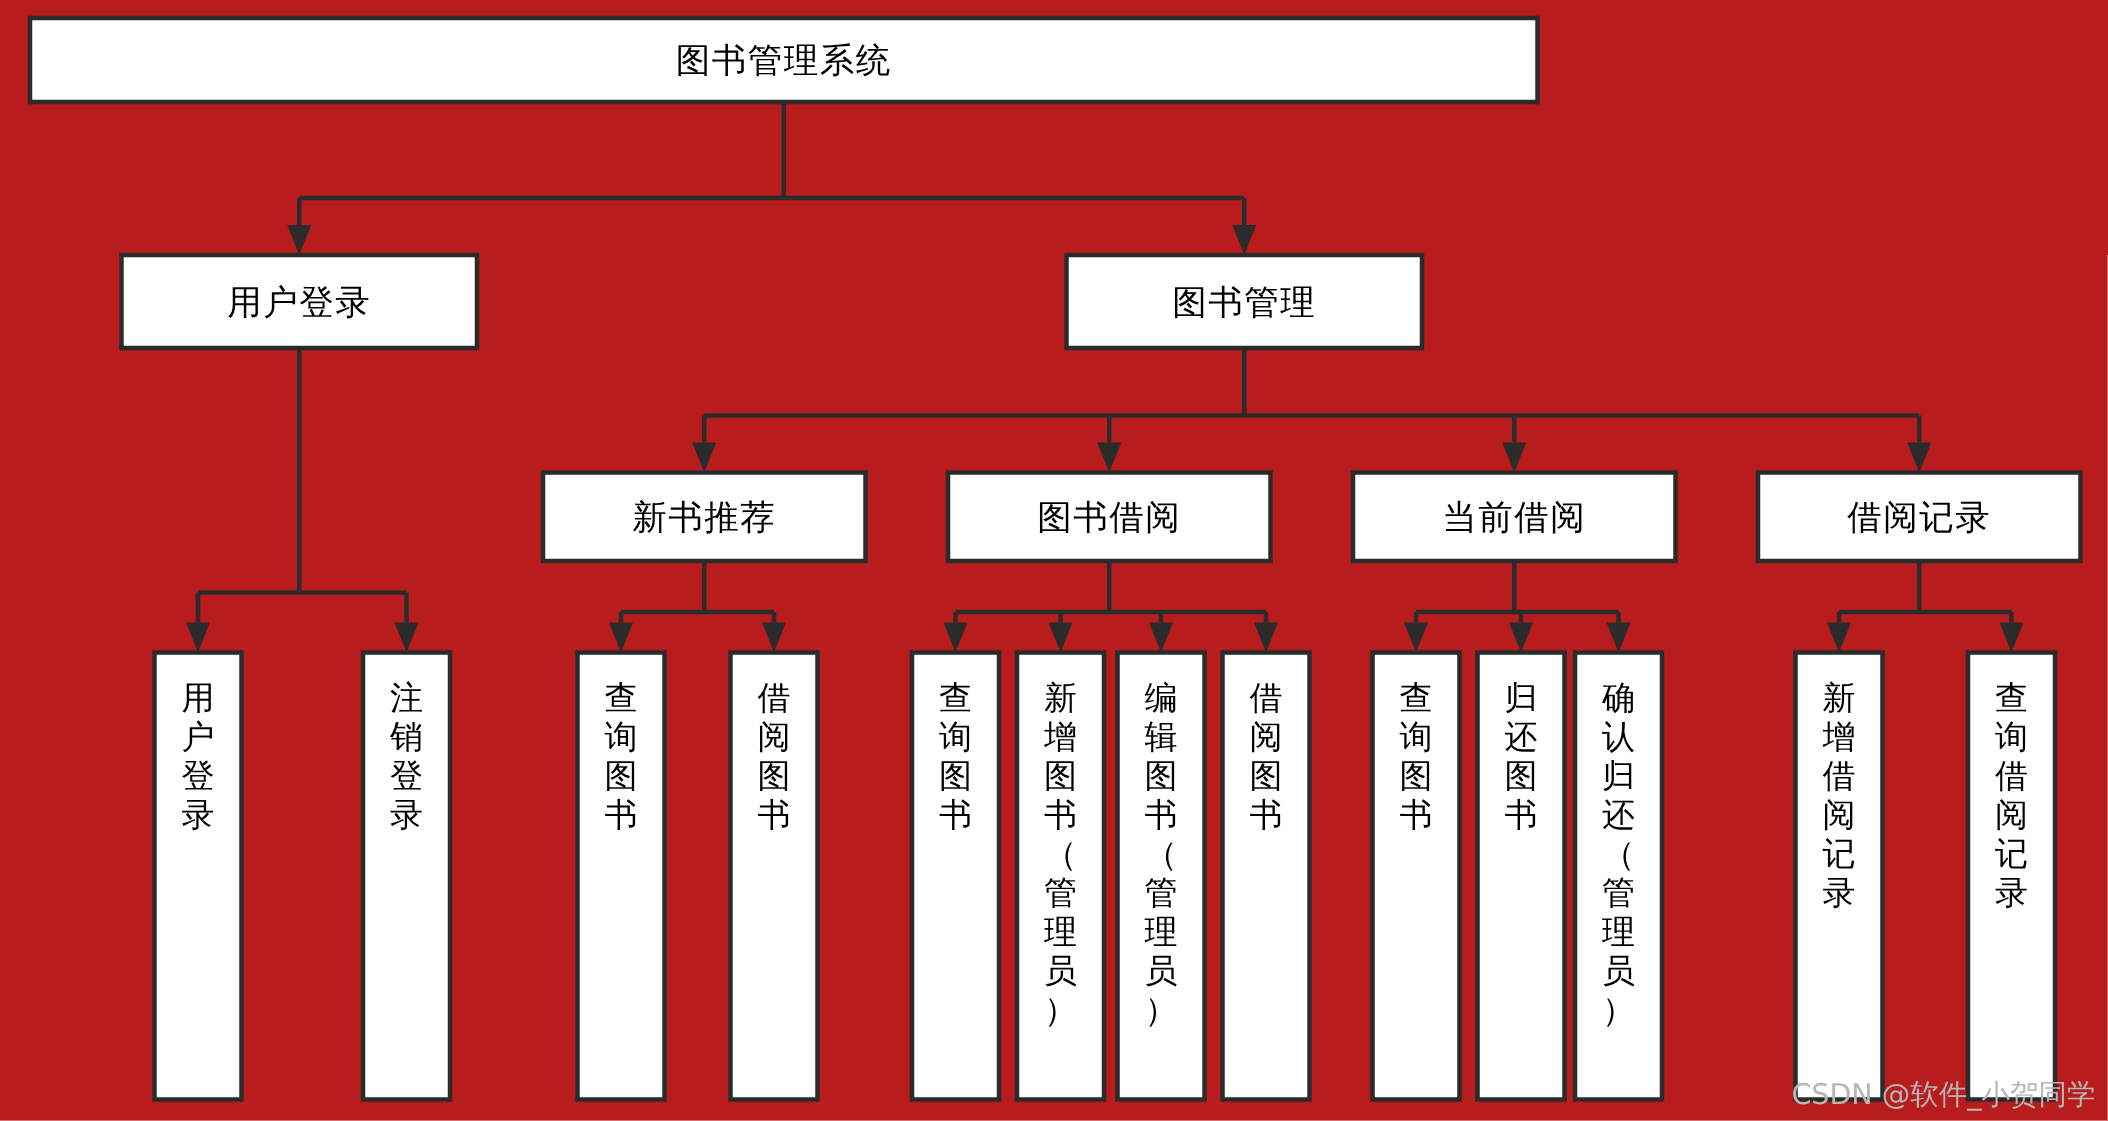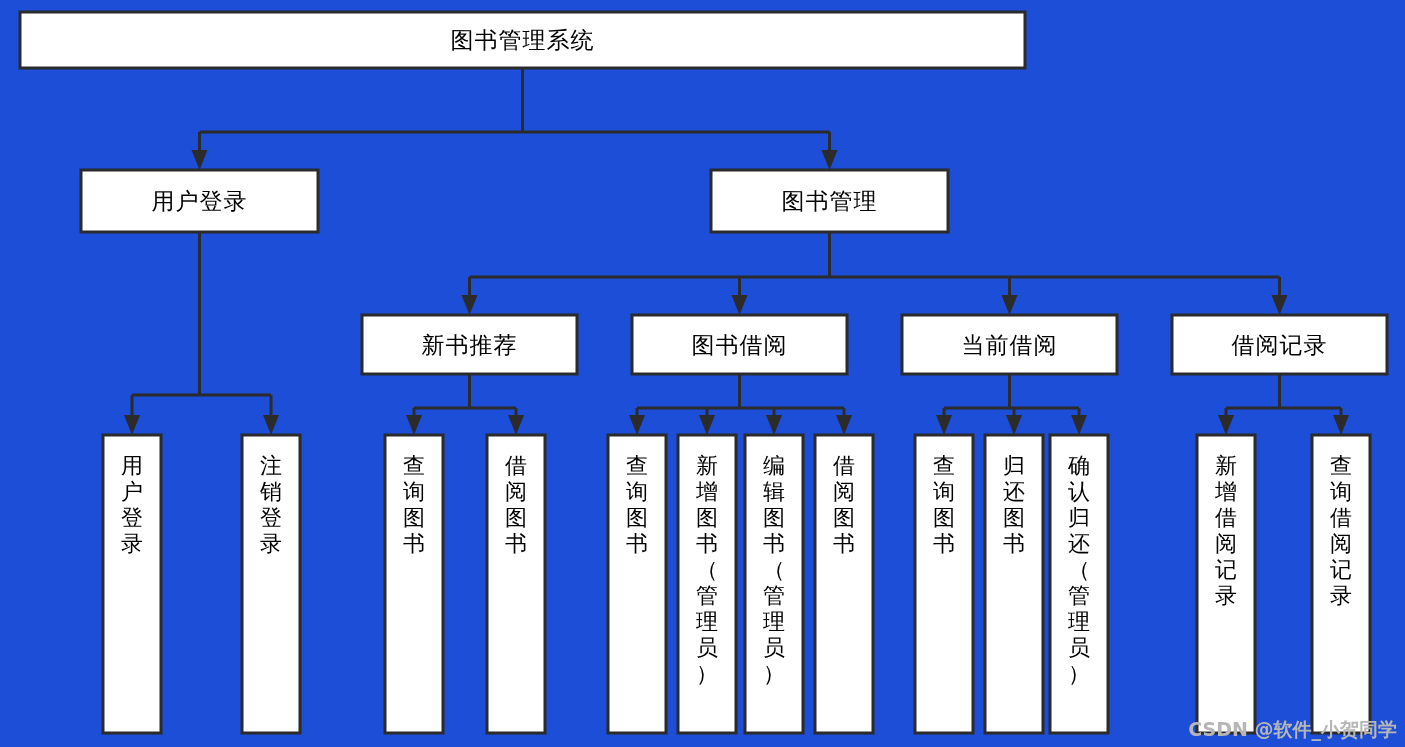--- a/index.html
+++ b/index.html
@@ -11,21 +11,21 @@
   body {
     width: 1405px;
     height: 747px;
     overflow: hidden;
     font-family: "DejaVu Sans", "Liberation Sans", sans-serif;
   }
   #diagram-root {
     position: relative;
     width: 1405px;
     height: 747px;
-    background: #1d4ed8;
+    background: #b91c1c;
   }
   svg#diagram-svg {
     position: absolute;
     top: 0;
     left: 0;
     width: 1405px;
     height: 747px;
     display: block;
   }
   .node-rect {
@@ -46,21 +46,20 @@
   }
   .watermark {
     position: absolute;
     right: 8px;
     bottom: 4px;
     font-family: "DejaVu Sans", "Liberation Sans", sans-serif;
     font-size: 19px;
     color: #b6b6b6;
     white-space: nowrap;
     pointer-events: none;
-    font-weight: bold;
   }
 </style>
 </head>
 <body>
 
 <div id="diagram-root">
 
   <svg id="diagram-svg" viewBox="0 0 1405 747">
 
     <g id="connectors-layer">

